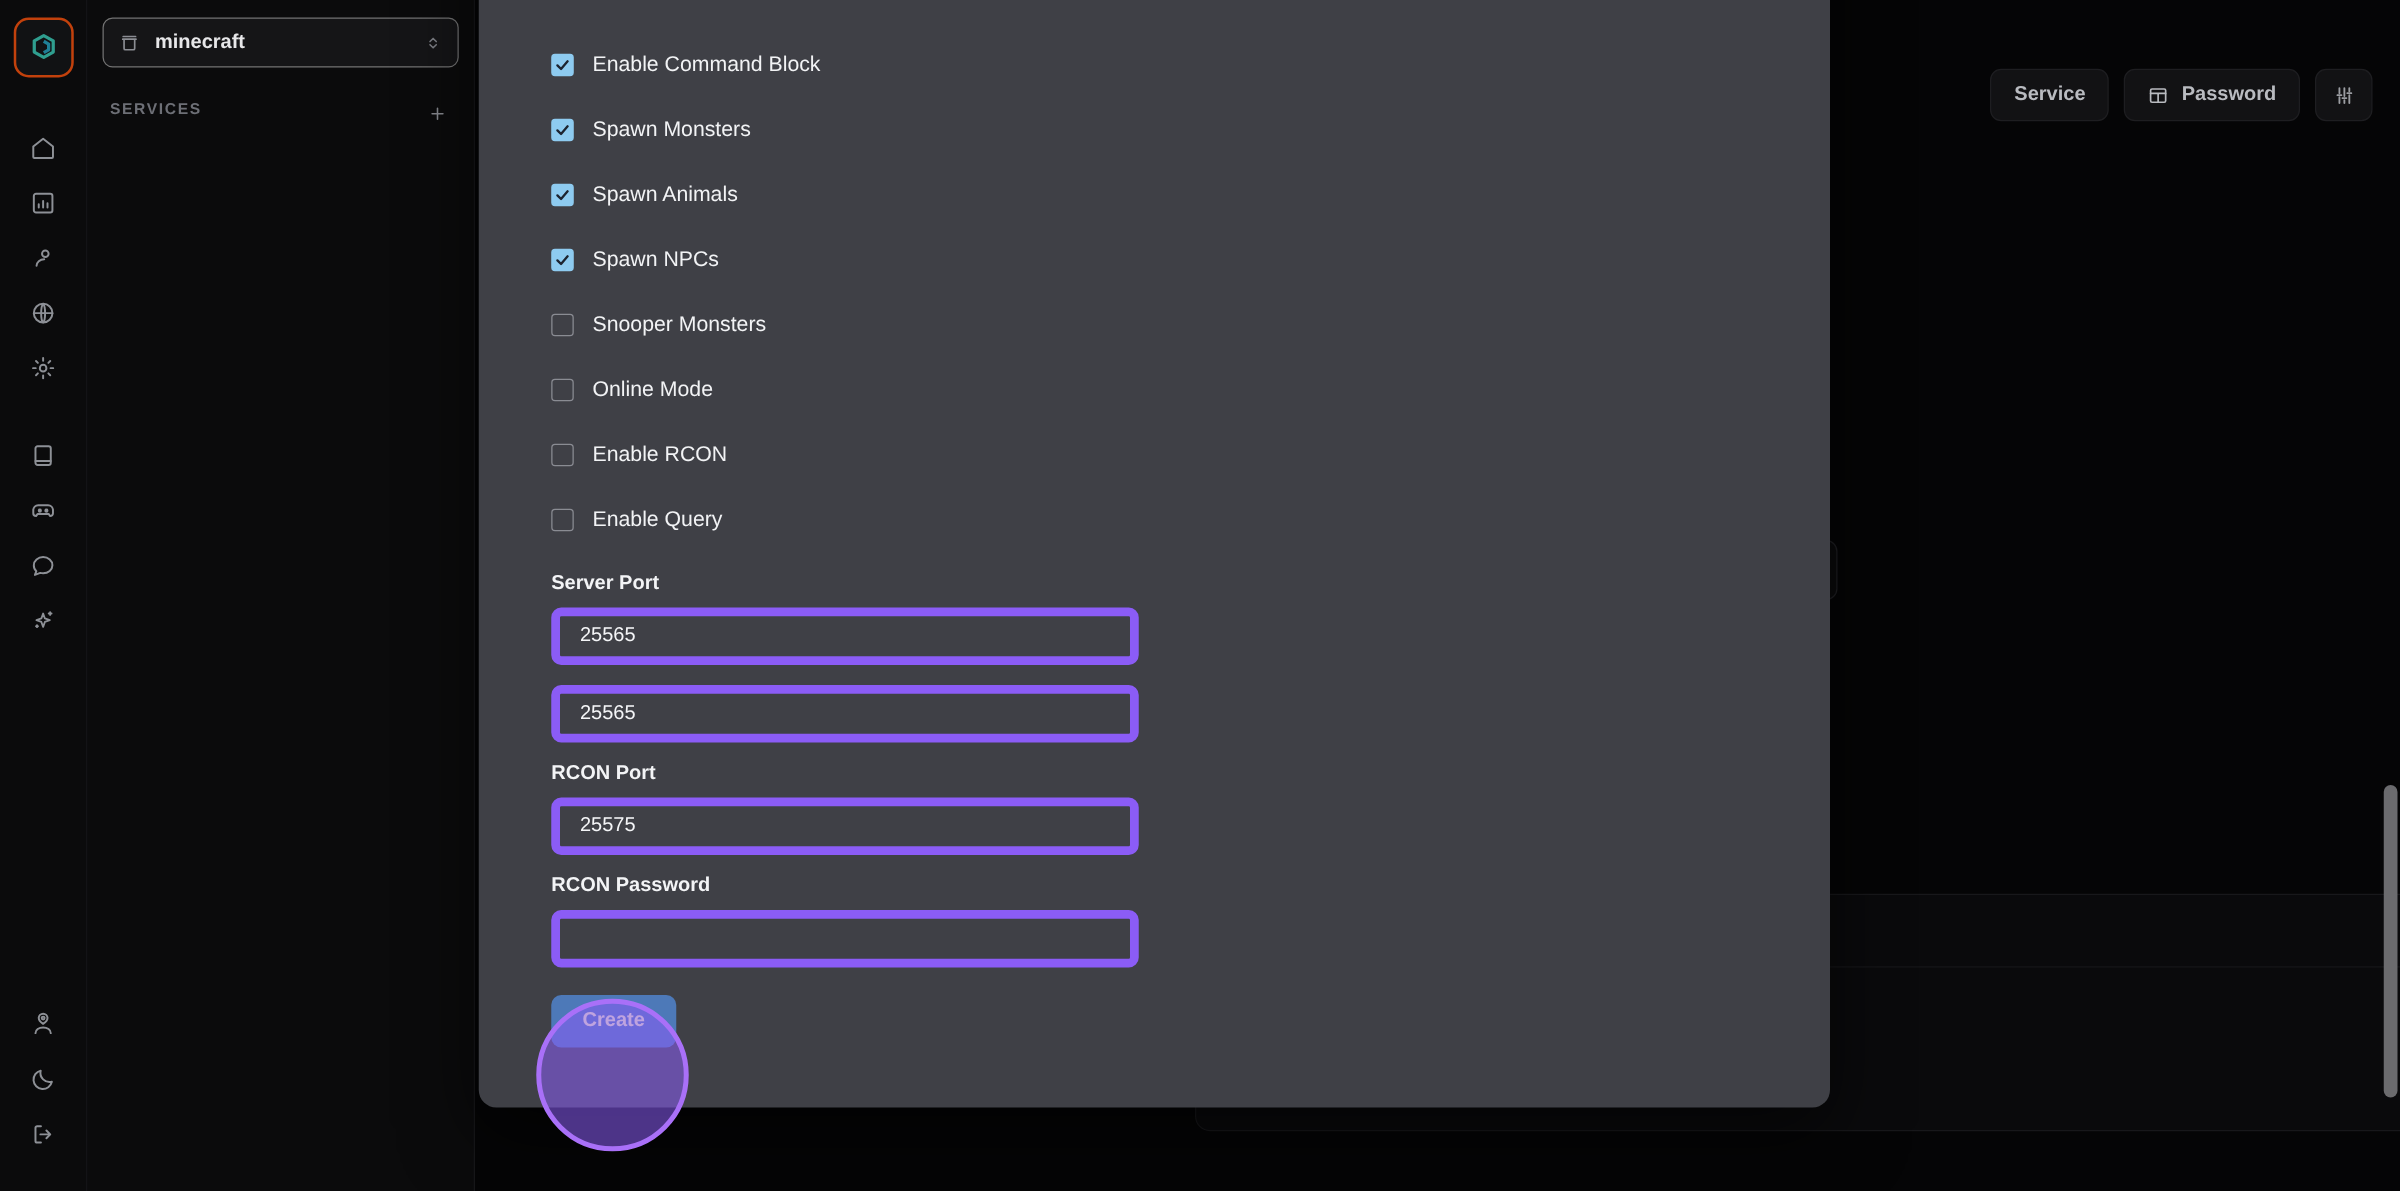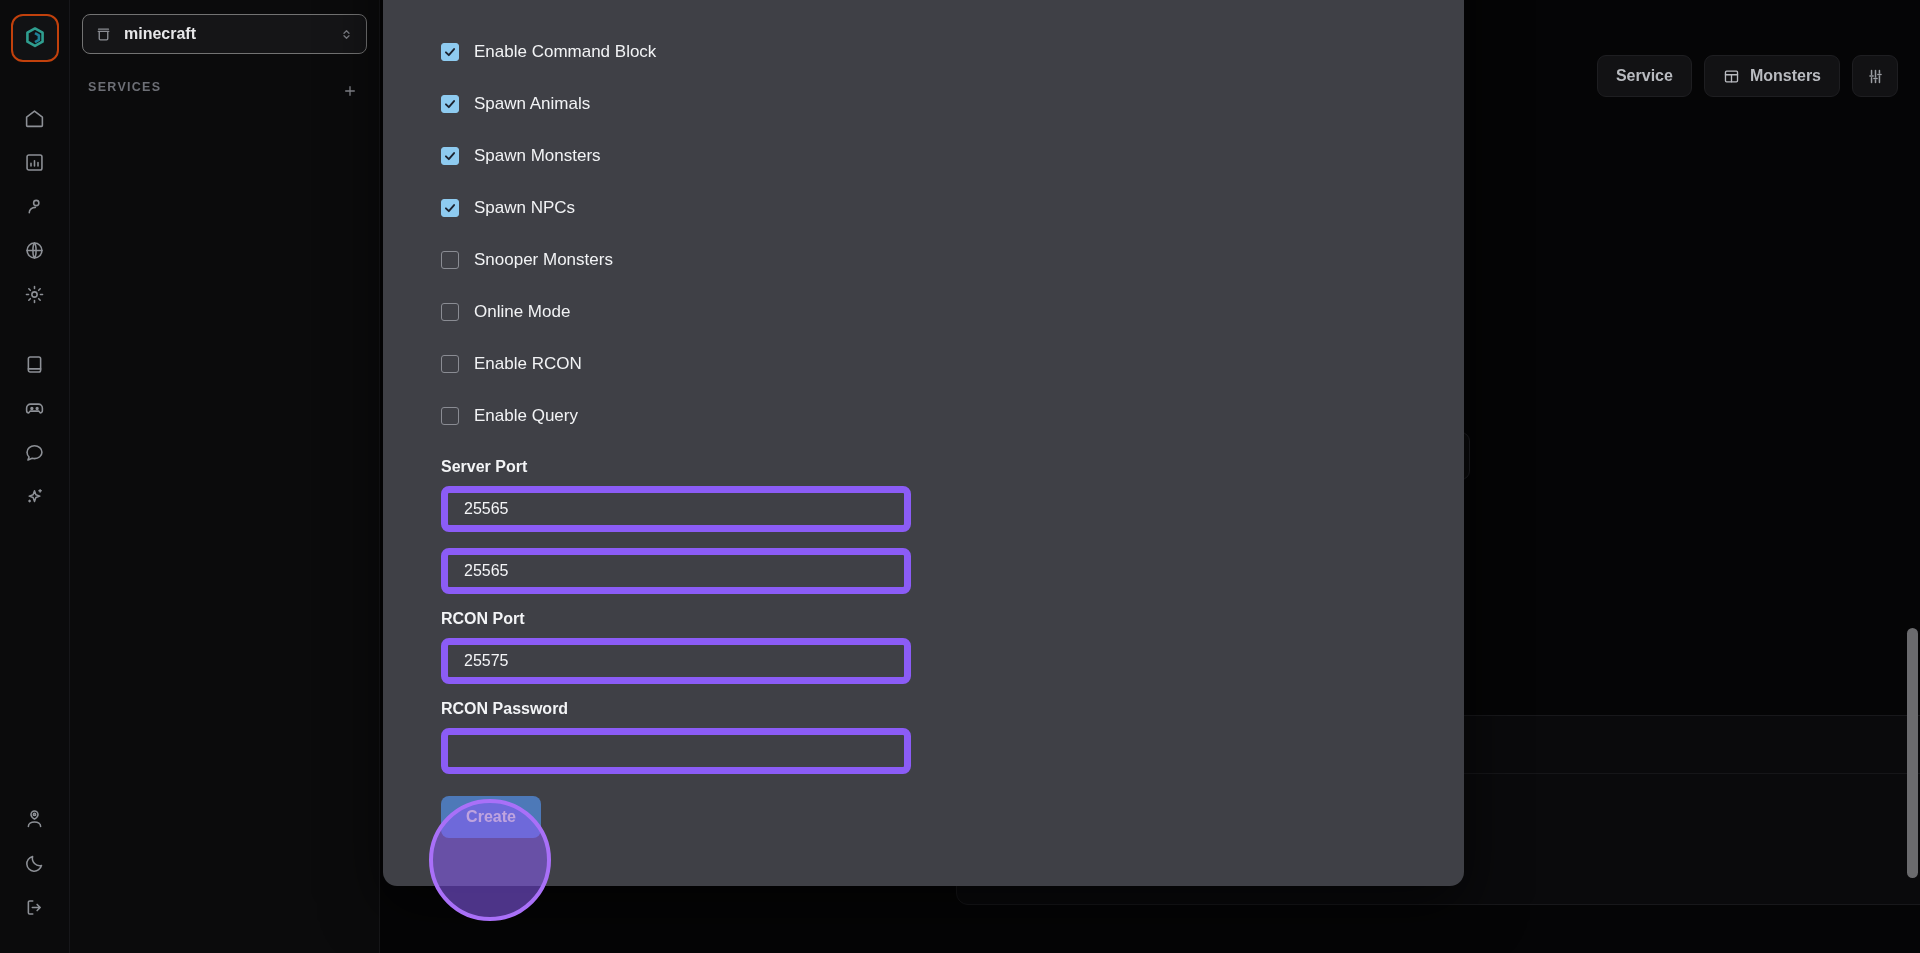--- a/index.html
+++ b/index.html
@@ -300,21 +300,21 @@
 
     <div class="page-toolbar">
       <div class="tb-btn">
         <span>Service</span>
       </div>
       <div class="tb-btn">
         <svg viewBox="0 0 24 24" fill="none" stroke="currentColor" stroke-width="1.9" stroke-linecap="round" stroke-linejoin="round">
           <rect x="3.5" y="4.5" width="17" height="15" rx="1.6"></rect>
             <path d="M3.5 9.5h17M12 9.5v10"></path>
           </svg>
-        <span>Monsters</span>
+        <span>Password</span>
       </div>
       <div class="tb-icon-btn">
         <svg viewBox="0 0 24 24" fill="none" stroke="currentColor" stroke-width="1.9" stroke-linecap="round">
           <path d="M7 4.5v5M7 13.5v6M12 4.5v8M12 16.5v3M17 4.5v3M17 11.5v8"></path>
           <path d="M5 11.5h4M10 14.5h4M15 9.5h4"></path>
           </svg>
       </div>
     </div>
 
     <div class="tpl-grid">
@@ -348,30 +348,30 @@
         </span>
         <span class="chk-label">Enable Command Block</span>
       </div>
 
       <div class="chk-row">
         <span class="chk on">
           <svg viewBox="0 0 24 24" fill="none" stroke="currentColor" stroke-width="3.2" stroke-linecap="round" stroke-linejoin="round">
               <path d="M5 12.5 10 17.5 19 7"></path>
             </svg>
         </span>
-        <span class="chk-label">Spawn Animals</span>
+        <span class="chk-label">Spawn Monsters</span>
       </div>
 
       <div class="chk-row">
         <span class="chk on">
           <svg viewBox="0 0 24 24" fill="none" stroke="currentColor" stroke-width="3.2" stroke-linecap="round" stroke-linejoin="round">
               <path d="M5 12.5 10 17.5 19 7"></path>
             </svg>
         </span>
-        <span class="chk-label">Spawn Monsters</span>
+        <span class="chk-label">Spawn Animals</span>
       </div>
 
       <div class="chk-row">
         <span class="chk on">
           <svg viewBox="0 0 24 24" fill="none" stroke="currentColor" stroke-width="3.2" stroke-linecap="round" stroke-linejoin="round">
               <path d="M5 12.5 10 17.5 19 7"></path>
             </svg>
         </span>
         <span class="chk-label">Spawn NPCs</span>
       </div>

